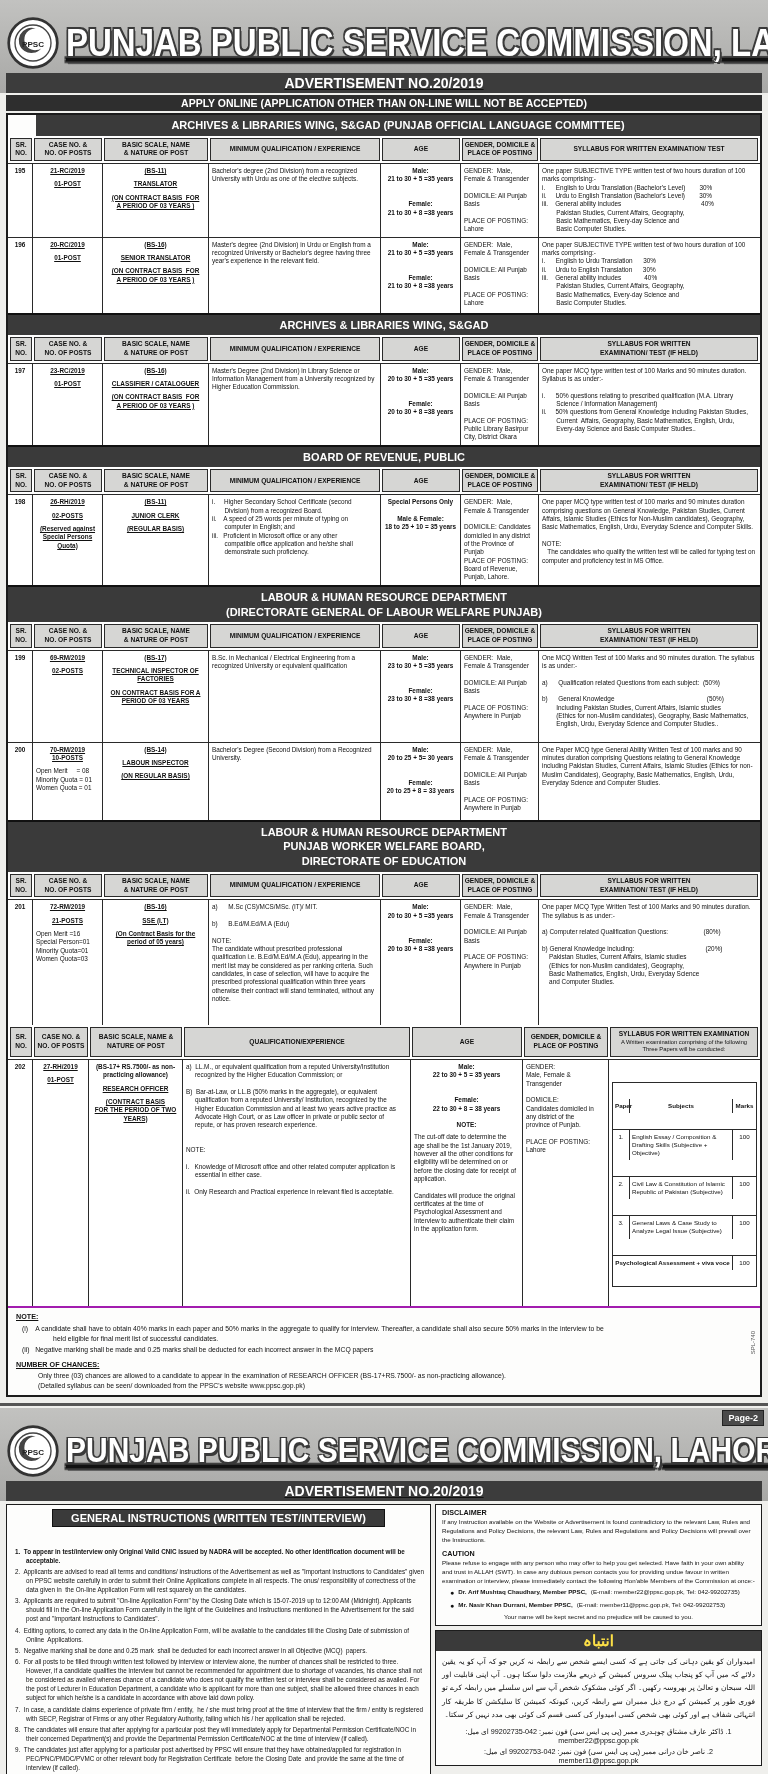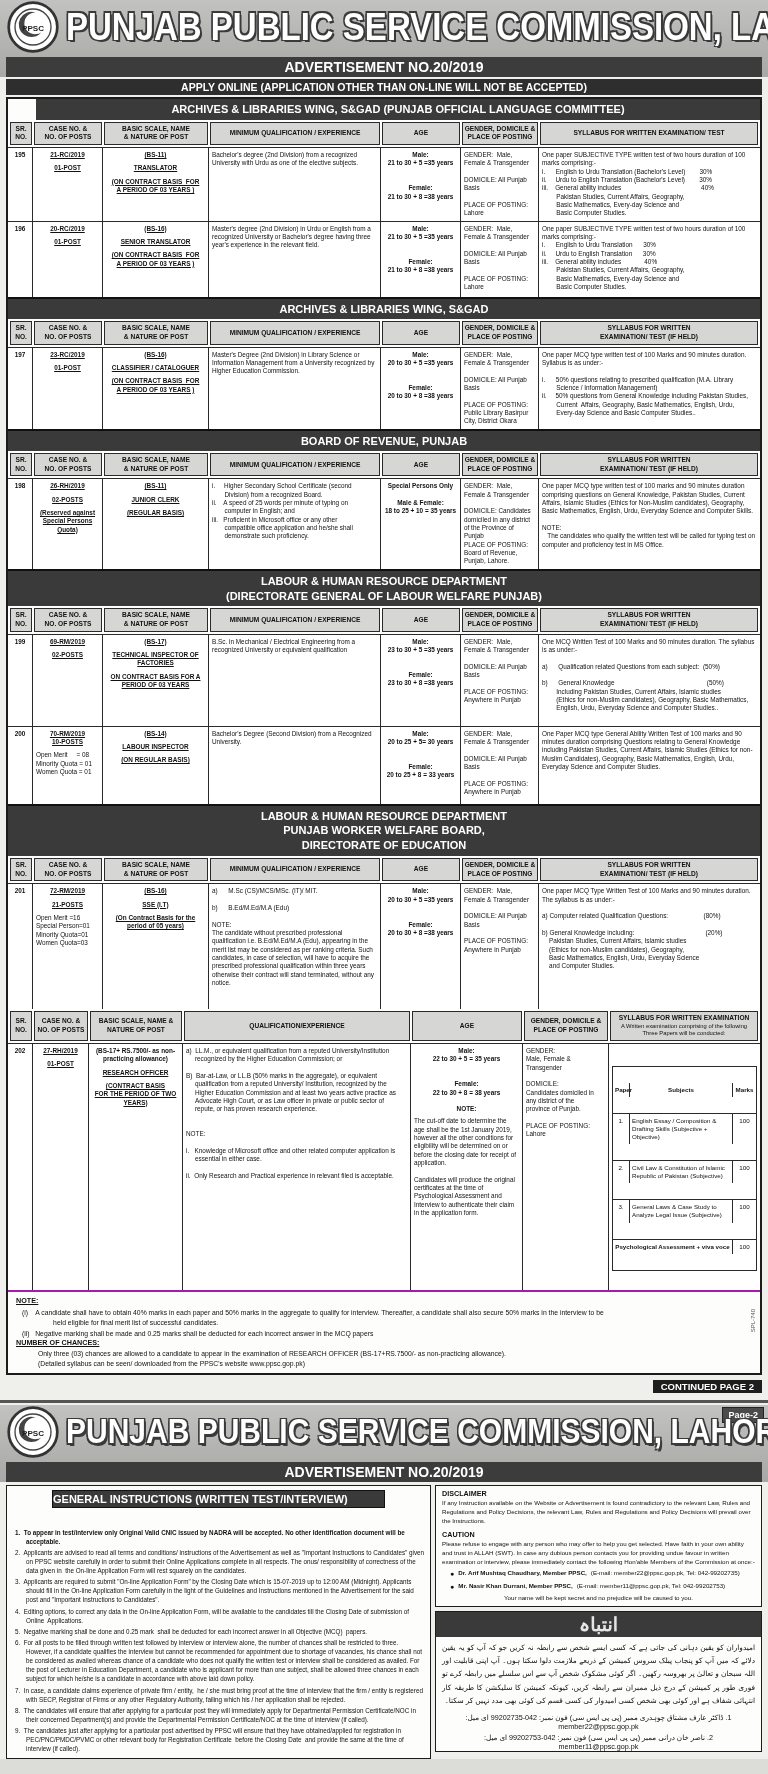--- a/index.html
+++ b/index.html
@@ -4,21 +4,21 @@
 <style>
   * { box-sizing: border-box; margin: 0; padding: 0; }
   html,body { background:#dcdcd8; }
   body {
     width:768px; font-family:"Liberation Sans", sans-serif; color:#111;
     -webkit-font-smoothing:antialiased;
   }
   .page { width:768px; background:#efefec; position:relative; }
 
   
-  .masthead { background:linear-gradient(#c2c2c0,#a8a8a6); padding:0 6px 0 6px; position:relative; }
+  .masthead { background:linear-gradient(#c2c2c0,#a8a8a6); padding:16px 6px 0 6px; position:relative;text-decoration:underline; }
   .mast-inner { display:flex; align-items:center; gap:6px; }
   .logo { width:54px; height:54px; flex:0 0 54px; }
   .big-title {
     flex:1; text-align:center; font-size:33px; font-weight:bold; letter-spacing:0px;
     color:#fff; white-space:nowrap;
     text-shadow:-1.5px -1.5px 0 #3a3a3a, 1.5px -1.5px 0 #3a3a3a, -1.5px 1.5px 0 #3a3a3a, 1.5px 1.5px 0 #3a3a3a, 2px 2px 0 #3a3a3a;
     transform:scaleY(1.15);
   }
   .big-title.small { font-size:30px; }
   .adv-bar { background:#3c3c3c; color:#fff; text-align:center; font-weight:bold; font-size:14px; padding:2px 0; margin-top:3px; }
@@ -62,35 +62,35 @@
   .note-title { font-weight:bold; text-decoration:underline; font-size:7.2px; }
   .hang { padding-left:22px; text-indent:-16px; margin-top:1px; white-space:pre-wrap; }
   .continued { text-align:right; margin:1px 6px 0 6px; }
   .continued span { background:#1d1d1d; color:#fff; font-weight:bold; font-size:9.5px; padding:1px 8px; display:inline-block; }
   .spl-vert { position:absolute; right:2px; bottom:40px; font-size:6px; color:#555; writing-mode:vertical-rl; transform:rotate(180deg); }
 
   
   .p2-wrap { margin-top:6px; border-top:3px solid #555; padding-top:2px; }
   .p2-body { display:flex; gap:4px; margin:3px 6px 0 6px; align-items:stretch; }
   .gi-box { flex:0 0 425px; border:1.5px solid #1c1c1c; background:#fdfdfc; padding:3px 5px 4px 5px; position:relative; }
-  .gi-title { background:#3a3a3a; color:#fff; text-align:left; font-weight:bold; font-size:11px; padding:2px 0; margin:1px 40px 21px 40px; border:1px solid #111; }
+  .gi-title { background:#3a3a3a; color:#fff; text-align:center; font-weight:bold; font-size:11px; padding:2px 0; margin:1px 40px 21px 40px; border:1px solid #111; }
   .gi-item { font-size:6.3px; line-height:1.42; padding-left:14px; text-indent:-11px; margin-top:2.5px; white-space:pre-wrap; }
   .gi-item.bold { font-weight:bold; }
 
   .right-col { flex:1; display:flex; flex-direction:column; gap:4px; }
   .disc-box { border:1.5px solid #1c1c1c; background:#fdfdfc; padding:3px 6px; font-size:6.2px; line-height:1.45; }
   .disc-title { text-align:left; font-weight:bold; font-size:7.2px; }
   .member-line { display:flex; gap:4px; padding-left:8px; margin-top:2px; }
   .member-line .dot { font-size:7px; }
   .member-name { font-weight:bold; white-space:nowrap; }
   .member-contact { white-space:nowrap; }
   .secret-line { text-align:center; margin-top:2px; }
 
   .urdu-box { border:1.5px solid #1c1c1c; background:#fdfdfc; }
-  .urdu-title { background:#3a3a3a; color:#e5e5e5; text-align:center; font-weight:bold; font-size:19px; padding:1px 0; }
+  .urdu-title { background:#3a3a3a; color:#fde047; text-align:center; font-weight:bold; font-size:15px; padding:1px 0; }
   .urdu-body { padding:4px 6px; font-size:7.4px; line-height:1.8; direction:rtl; text-align:justify; }
   .urdu-num { direction:rtl; font-size:7.2px; padding:0 10px; margin-top:2px;text-align:center; }
 </style>
 </head>
 <body>
 
 <div class="page">
 
   <div class="masthead">
     <div class="mast-inner">
@@ -221,21 +221,21 @@
 City, District Okara</div>
       <div class="td">One paper MCQ type written test of 100 Marks and 90 minutes duration. Syllabus is as under:-
 
 i.      50% questions relating to prescribed qualification (M.A. Library
         Science / Information Management)
 ii.     50% questions from General Knowledge including Pakistan Studies,
         Current  Affairs, Geography, Basic Mathematics, English, Urdu,
         Every-day Science and Basic Computer Studies..</div>
     </div>
 
-    <div class="section-bar">BOARD OF REVENUE, PUNJAB</div>
+    <div class="section-bar">BOARD OF REVENUE, PUBLIC</div>
     <div class="jrow cols-std thead-row">
       <div class="th">SR.
 NO.</div>
       <div class="th">CASE NO. &amp;
 NO. OF POSTS</div>
       <div class="th">BASIC SCALE, NAME
 &amp; NATURE OF POST</div>
       <div class="th">MINIMUM QUALIFICATION / EXPERIENCE</div>
       <div class="th">AGE</div>
       <div class="th">GENDER, DOMICILE &amp;
@@ -493,28 +493,27 @@
           </div>
         </div>
       </div>
     </div>
 
     <div class="note-area">
       <div class="note-title">NOTE:</div>
       <div class="hang">(i)    A candidate shall have to obtain 40% marks in each paper and 50% marks in the aggregate to qualify for interview. Thereafter, a candidate shall also secure 50% marks in the interview to be
         held eligible for final merit list of successful candidates.</div>
       <div class="hang">(ii)   Negative marking shall be made and 0.25 marks shall be deducted for each incorrect answer in the MCQ papers</div>
-      <div class="note-title" style="">NUMBER OF CHANCES:</div>
+      <div class="note-title" style="margin-top:6px">NUMBER OF CHANCES:</div>
       <div style="padding-left:22px">Only three (03) chances are allowed to a candidate to appear in the examination of RESEARCH OFFICER (BS-17+RS.7500/- as non-practicing allowance).</div>
       <div style="padding-left:22px">(Detailed syllabus can be seen/ downloaded from the PPSC's website www.ppsc.gop.pk)</div>
       <div class="spl-vert">SPL-740</div>
     </div>
   </div>
 
-  <div class="continued"><span>CONTINUED PAGE 2</span></div>
 
   <div class="p2-wrap">
     <div class="masthead">
       <div class="page-badge">Page-2</div>
       <div class="mast-inner">
         <svg class="logo" viewBox="0 0 60 60">
           <circle cx="30" cy="30" r="27" fill="#fff" stroke="#333" stroke-width="3"></circle>
           <circle cx="30" cy="30" r="20" fill="#fff" stroke="#444" stroke-width="1.5"></circle>
           <path d="M33 14 a12 12 0 1 0 6 22 a14 14 0 1 1 -6 -22" fill="#444"></path>
           <text x="30" y="34" font-size="9" font-weight="bold" text-anchor="middle" fill="#222" font-family="Liberation Sans, sans-serif">PPSC</text>

